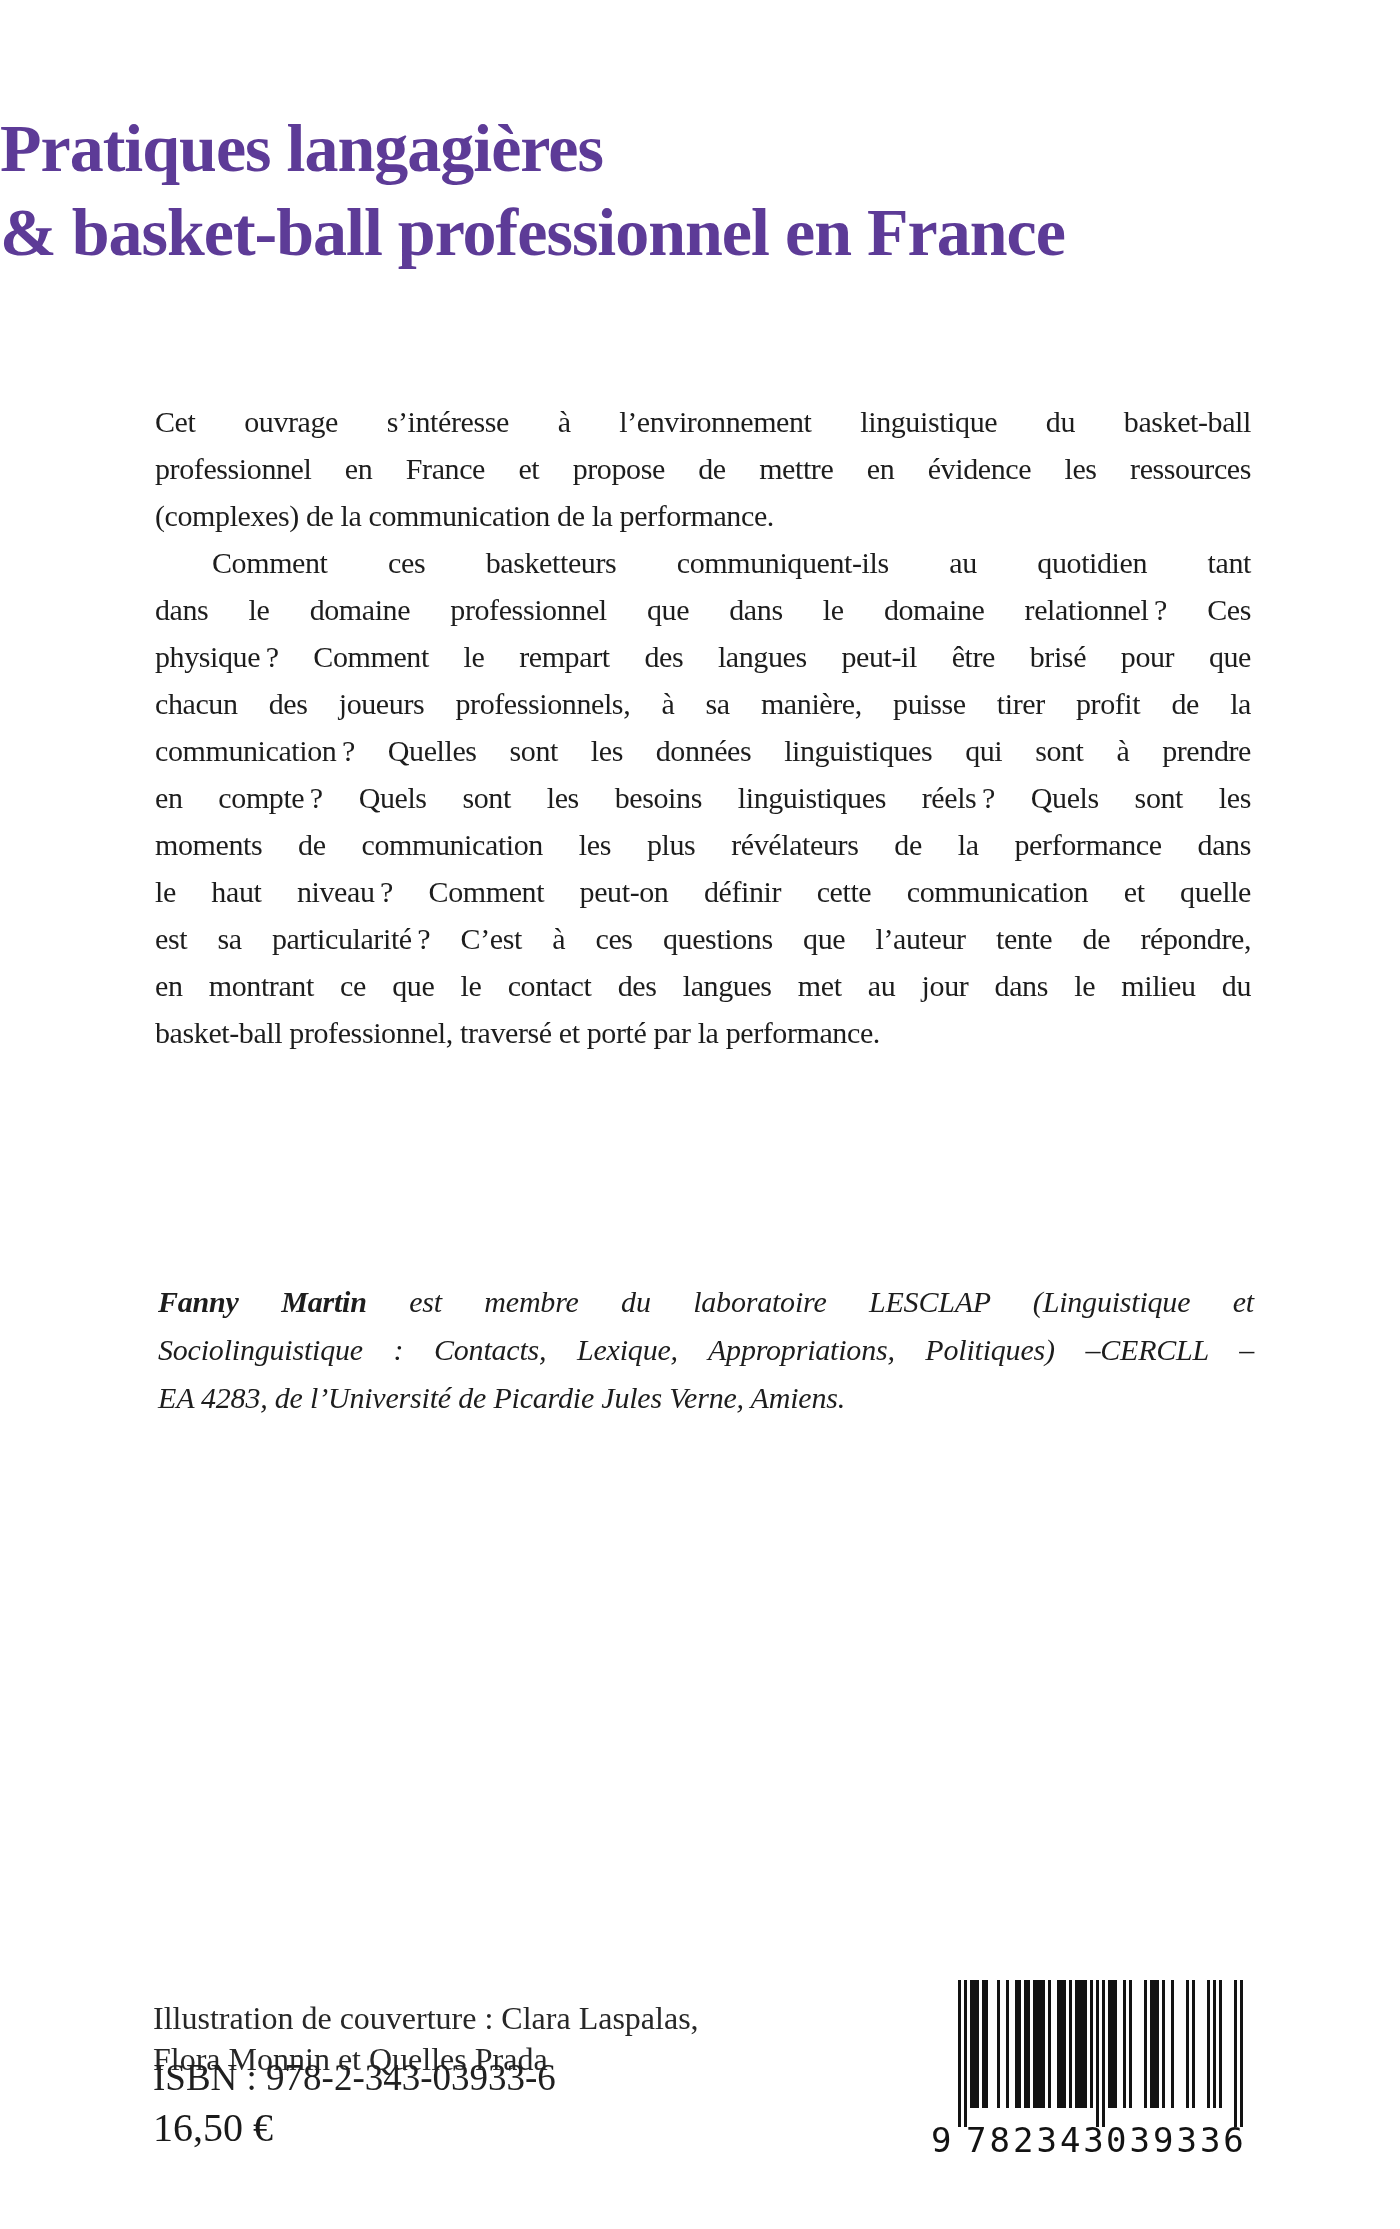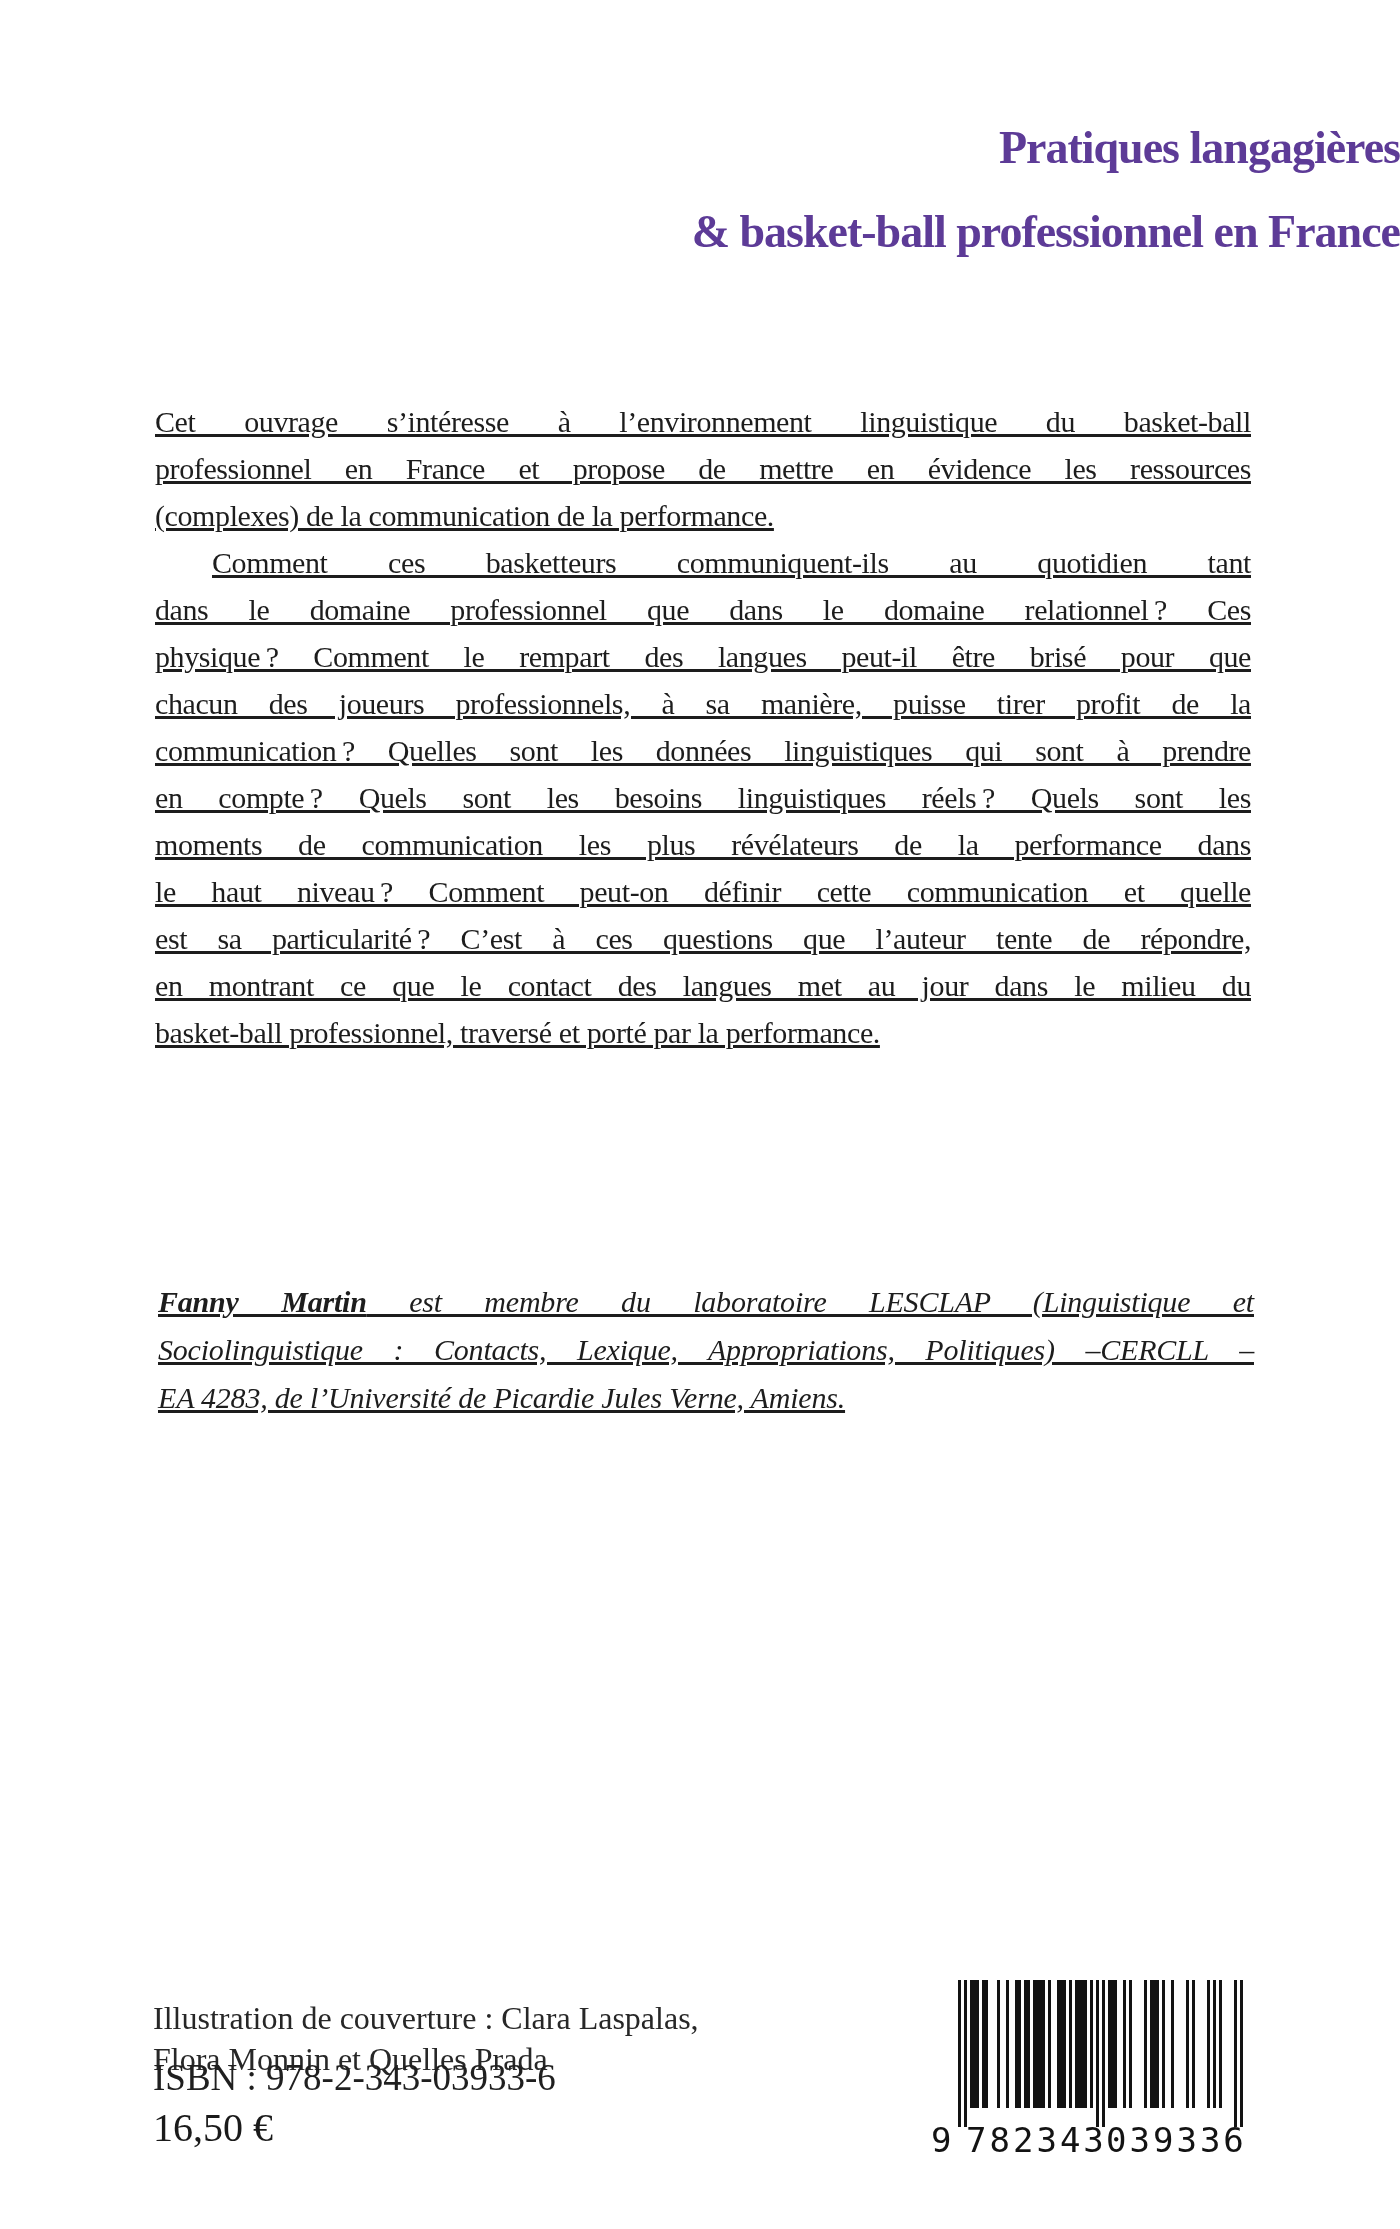--- a/index.html
+++ b/index.html
@@ -2,30 +2,30 @@
 <html><head>
 <meta charset="utf-8">
 <style>
   html,body{margin:0;padding:0;background:#ffffff;}
   .page{
     position:relative;width:1400px;height:2229px;background:#ffffff;
     font-family:"Liberation Serif", serif;color:#1f1f1f;overflow:hidden;
   }
   
   .title{
-    position:absolute;top:106px;left:0;width:100%;text-align:right;
-    font-weight:bold;font-size:46px;line-height:84px;letter-spacing:-1px;
+    position:absolute;top:106px;left:0;width:100%;text-align:left;
+    font-weight:bold;font-size:68px;line-height:84px;letter-spacing:-1px;
     color:#5d3b97;
   }
   
   .body{
     position:absolute;top:398px;left:155px;width:1096px;
     font-size:30px;line-height:47px;letter-spacing:-0.4px;color:#1d1d1d;
   }
-  .justify-lines .line{text-align:justify;text-align-last:justify;text-decoration:underline;}
+  .justify-lines .line{text-align:justify;text-align-last:justify;}
   .justify-lines .line:last-child{text-align:justify;text-align-last:left;}
   .para-indent .line:first-child{text-indent:57px;}
   
   .bio{
     position:absolute;top:1278px;left:158px;width:1096px;
     font-style:italic;font-size:30px;line-height:48px;letter-spacing:-0.2px;color:#1d1d1d;
   }
   .bio .author{font-weight:bold;}
   
   .credits{

